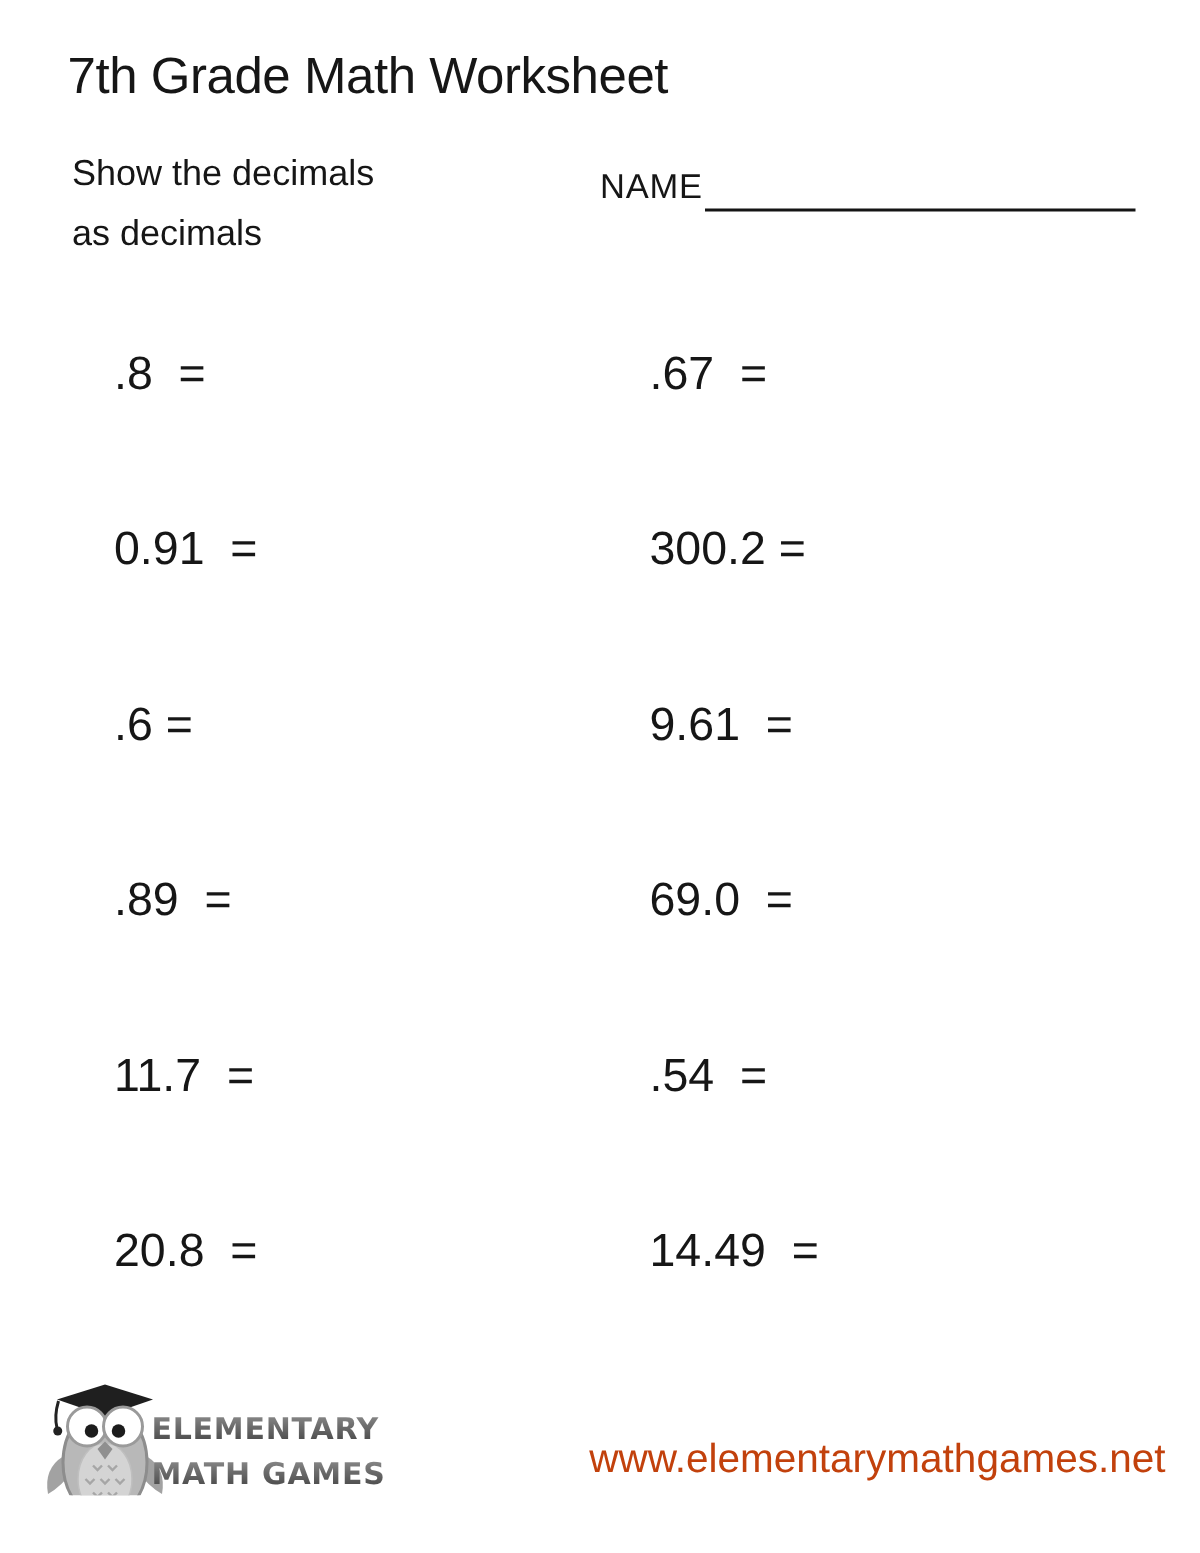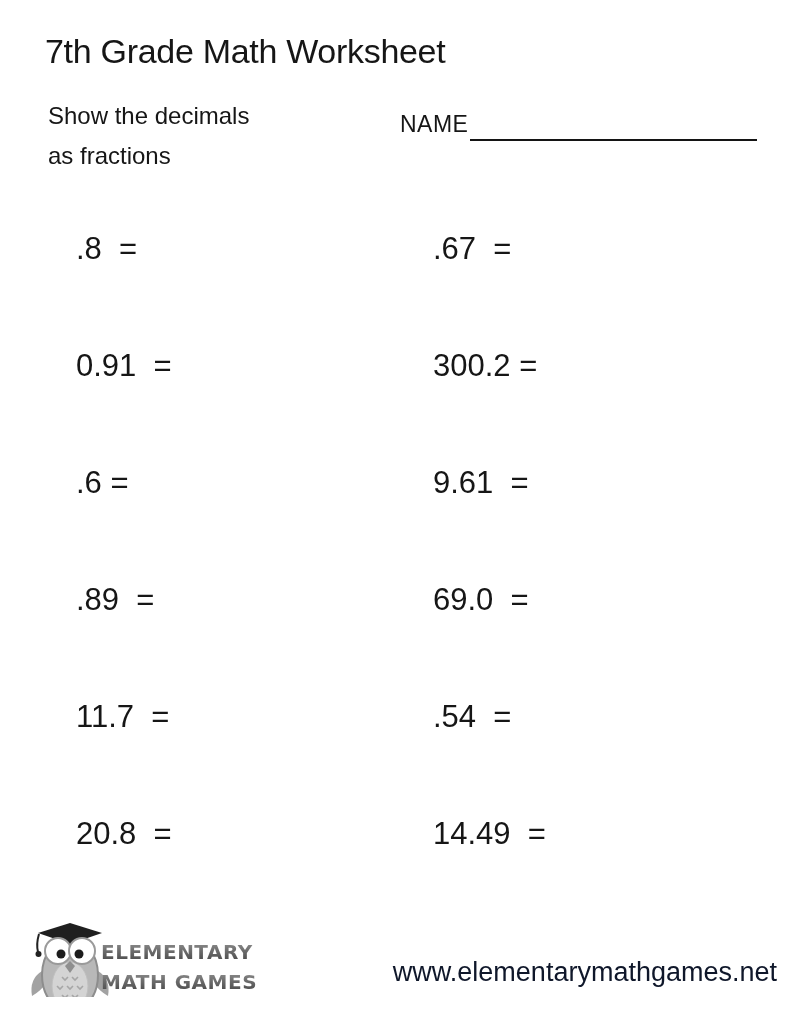--- a/index.html
+++ b/index.html
@@ -71,33 +71,33 @@
       -webkit-background-clip: text;
       background-clip: text;
       color: transparent;
     }
   }
   .website {
     position: absolute;
     right: 23px; top: 957px;
     font-size: 27px;
     line-height: 30px;
-    color: #0f172a;
+    color: #c2410c;
   }
 </style>
 </head>
 <body>
 
 <div class="page">
 
   <h1 class="title" style="margin:0;font-weight:normal;">7th Grade Math Worksheet</h1>
 
   <div class="instructions">
     <div>Show the decimals</div>
-    <div>as fractions</div>
+    <div>as decimals</div>
   </div>
 
   <span class="name-label">NAME</span>
   <div class="name-line"></div>
 
   <div class="problems">
     <div class="problem">.8  =</div>
     <div class="problem">.67  =</div>
     <div class="problem">0.91  =</div>
     <div class="problem">300.2 =</div>

